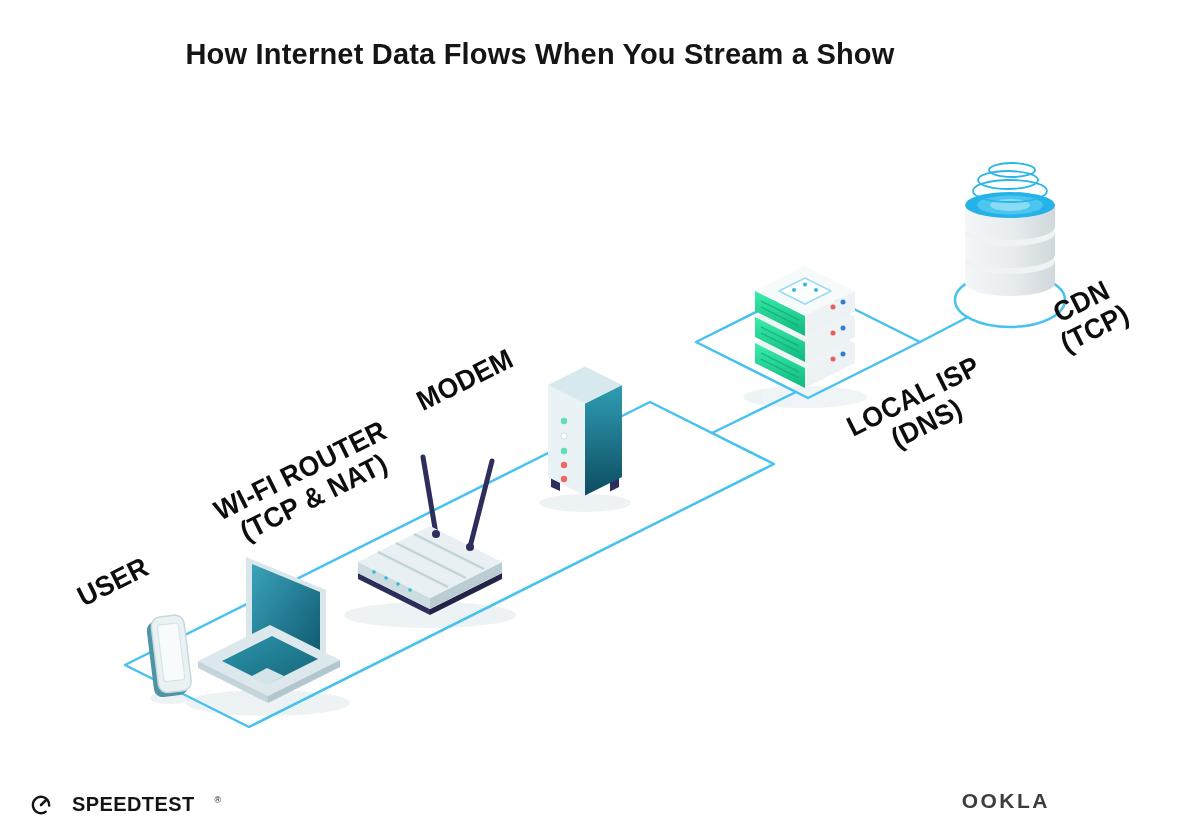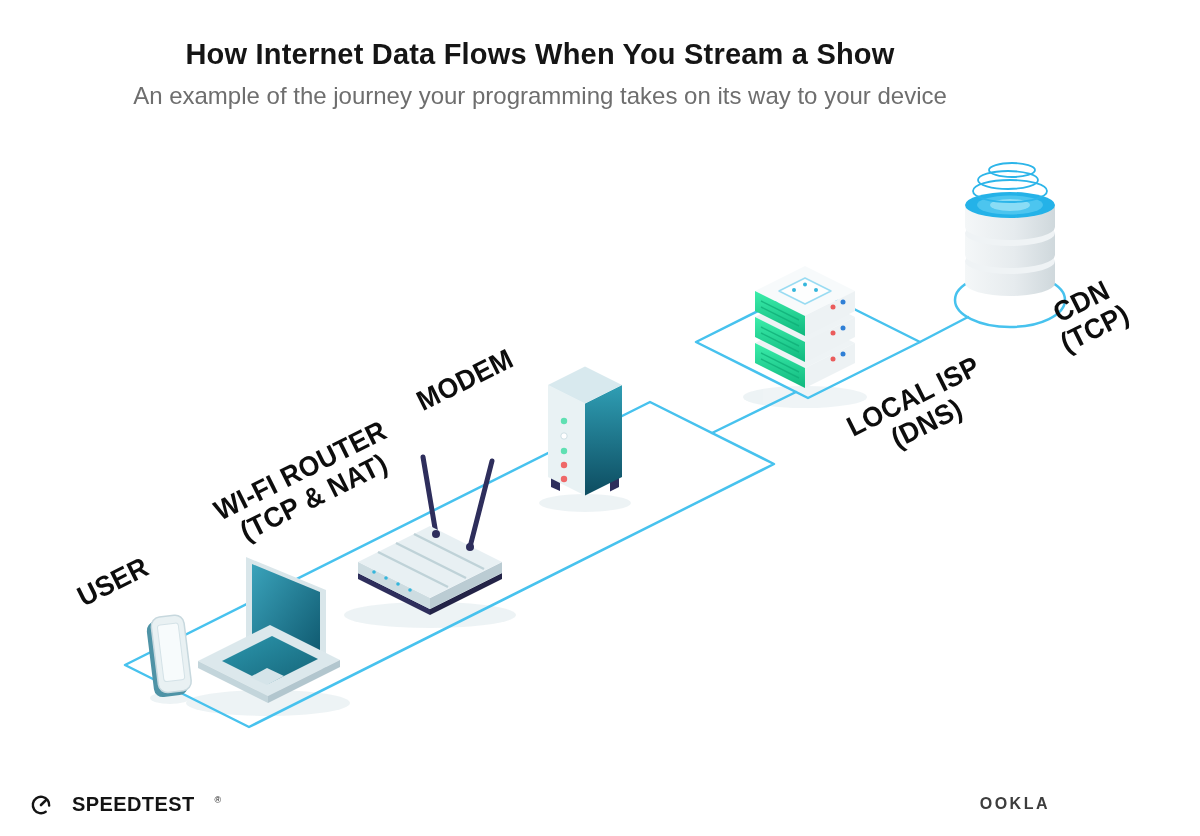--- a/index.html
+++ b/index.html
@@ -23,31 +23,30 @@
   }
 
   .footer-left {
     position:absolute; left:30px; bottom:20px;
     display:flex; align-items:center; gap:20px;
   }
   .speedtest-text { font-size:20px; font-weight:700; color:#141414; letter-spacing:.4px; }
   .speedtest-mark { font-size:9px; color:#141414; align-self:flex-start; margin-top:2px; }
   .footer-right {
     position:absolute; right:30px; bottom:23px;
-    font-size:16px; font-weight:600; color:#3d3d3d; letter-spacing:2.5px;
+    font-size:21px; font-weight:600; color:#3d3d3d; letter-spacing:2.5px;
   }
 </style>
 </head>
 <body>
 
 <div class="stage">
 
   <div class="header">
     <div class="title">How Internet Data Flows When You Stream a Show</div>
-    <div class="subtitle">An example of the journey your programming takes on its way to your device</div>
   </div>
 
   <svg class="diagram-svg" width="1200" height="836" viewBox="0 0 1200 836">
     <defs>
       <linearGradient id="gScreen" x1="0" y1="0" x2="1" y2="1">
         <stop offset="0" stop-color="#3aa3bb"></stop>
           <stop offset="1" stop-color="#0e576d"></stop>
       </linearGradient>
       <linearGradient id="gModem" x1="0" y1="0" x2="0" y2="1">
         <stop offset="0" stop-color="#2f9eb4"></stop>

